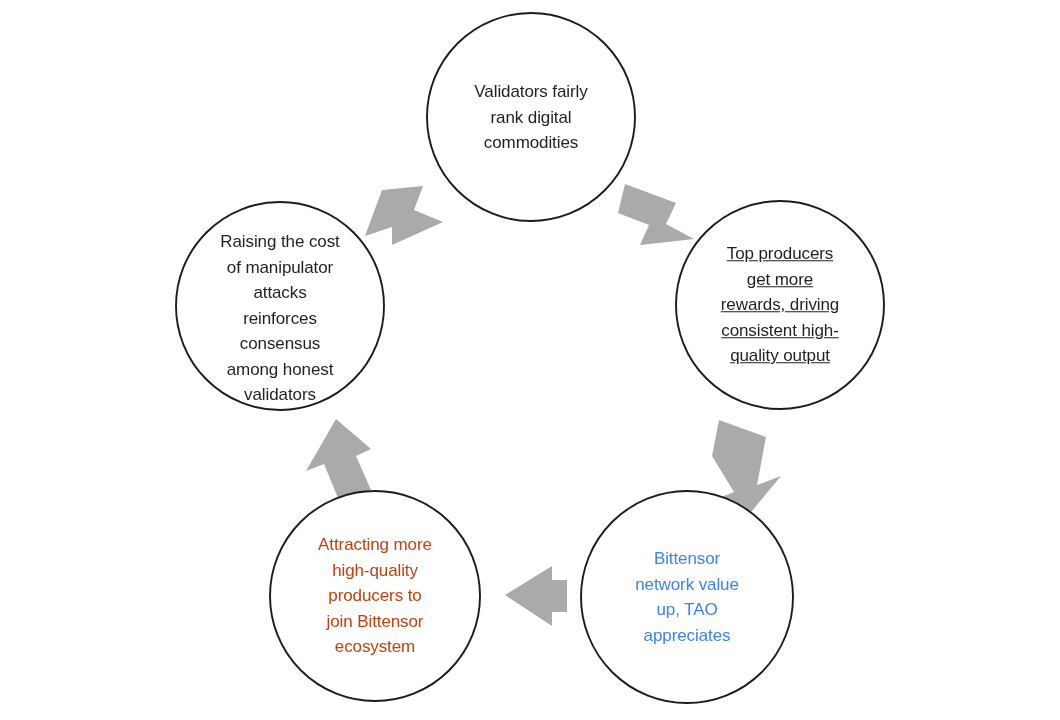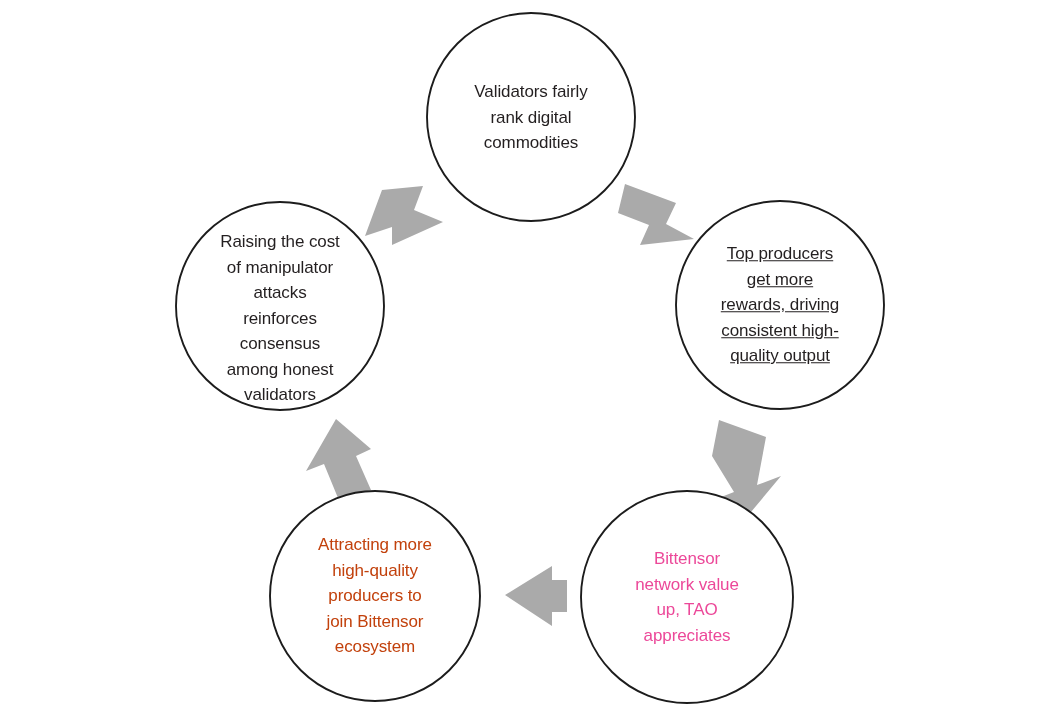--- a/index.html
+++ b/index.html
@@ -73,21 +73,21 @@
   </svg>
 
   <div class="node-label" style="left: 531px; top: 117px; width: 202.8px; color: rgb(35, 31, 32);">Validators fairly
 rank digital
 commodities</div>
   <div class="node-label" style="left: 780px; top: 305px; width: 202.8px; color: rgb(35, 31, 32); text-decoration: underline;">Top producers
 get more
 rewards, driving
 consistent high-
 quality output</div>
-  <div class="node-label" style="left: 687px; top: 597px; width: 206.7px; color: #ec4899;">Bittensor
+  <div class="node-label" style="left: 687px; top: 597px; width: 206.7px; color: #3b82f6;">Bittensor
 network value
 up, TAO
 appreciates</div>
   <div class="node-label" style="left: 375px; top: 596px; width: 204.75px; color: #c2410c;">Attracting more
 high-quality
 producers to
 join Bittensor
 ecosystem</div>
   <div class="node-label" style="left: 280px; top: 306px; width: 202.8px; color: rgb(35, 31, 32); margin-top: 12px;">Raising the cost
 of manipulator

